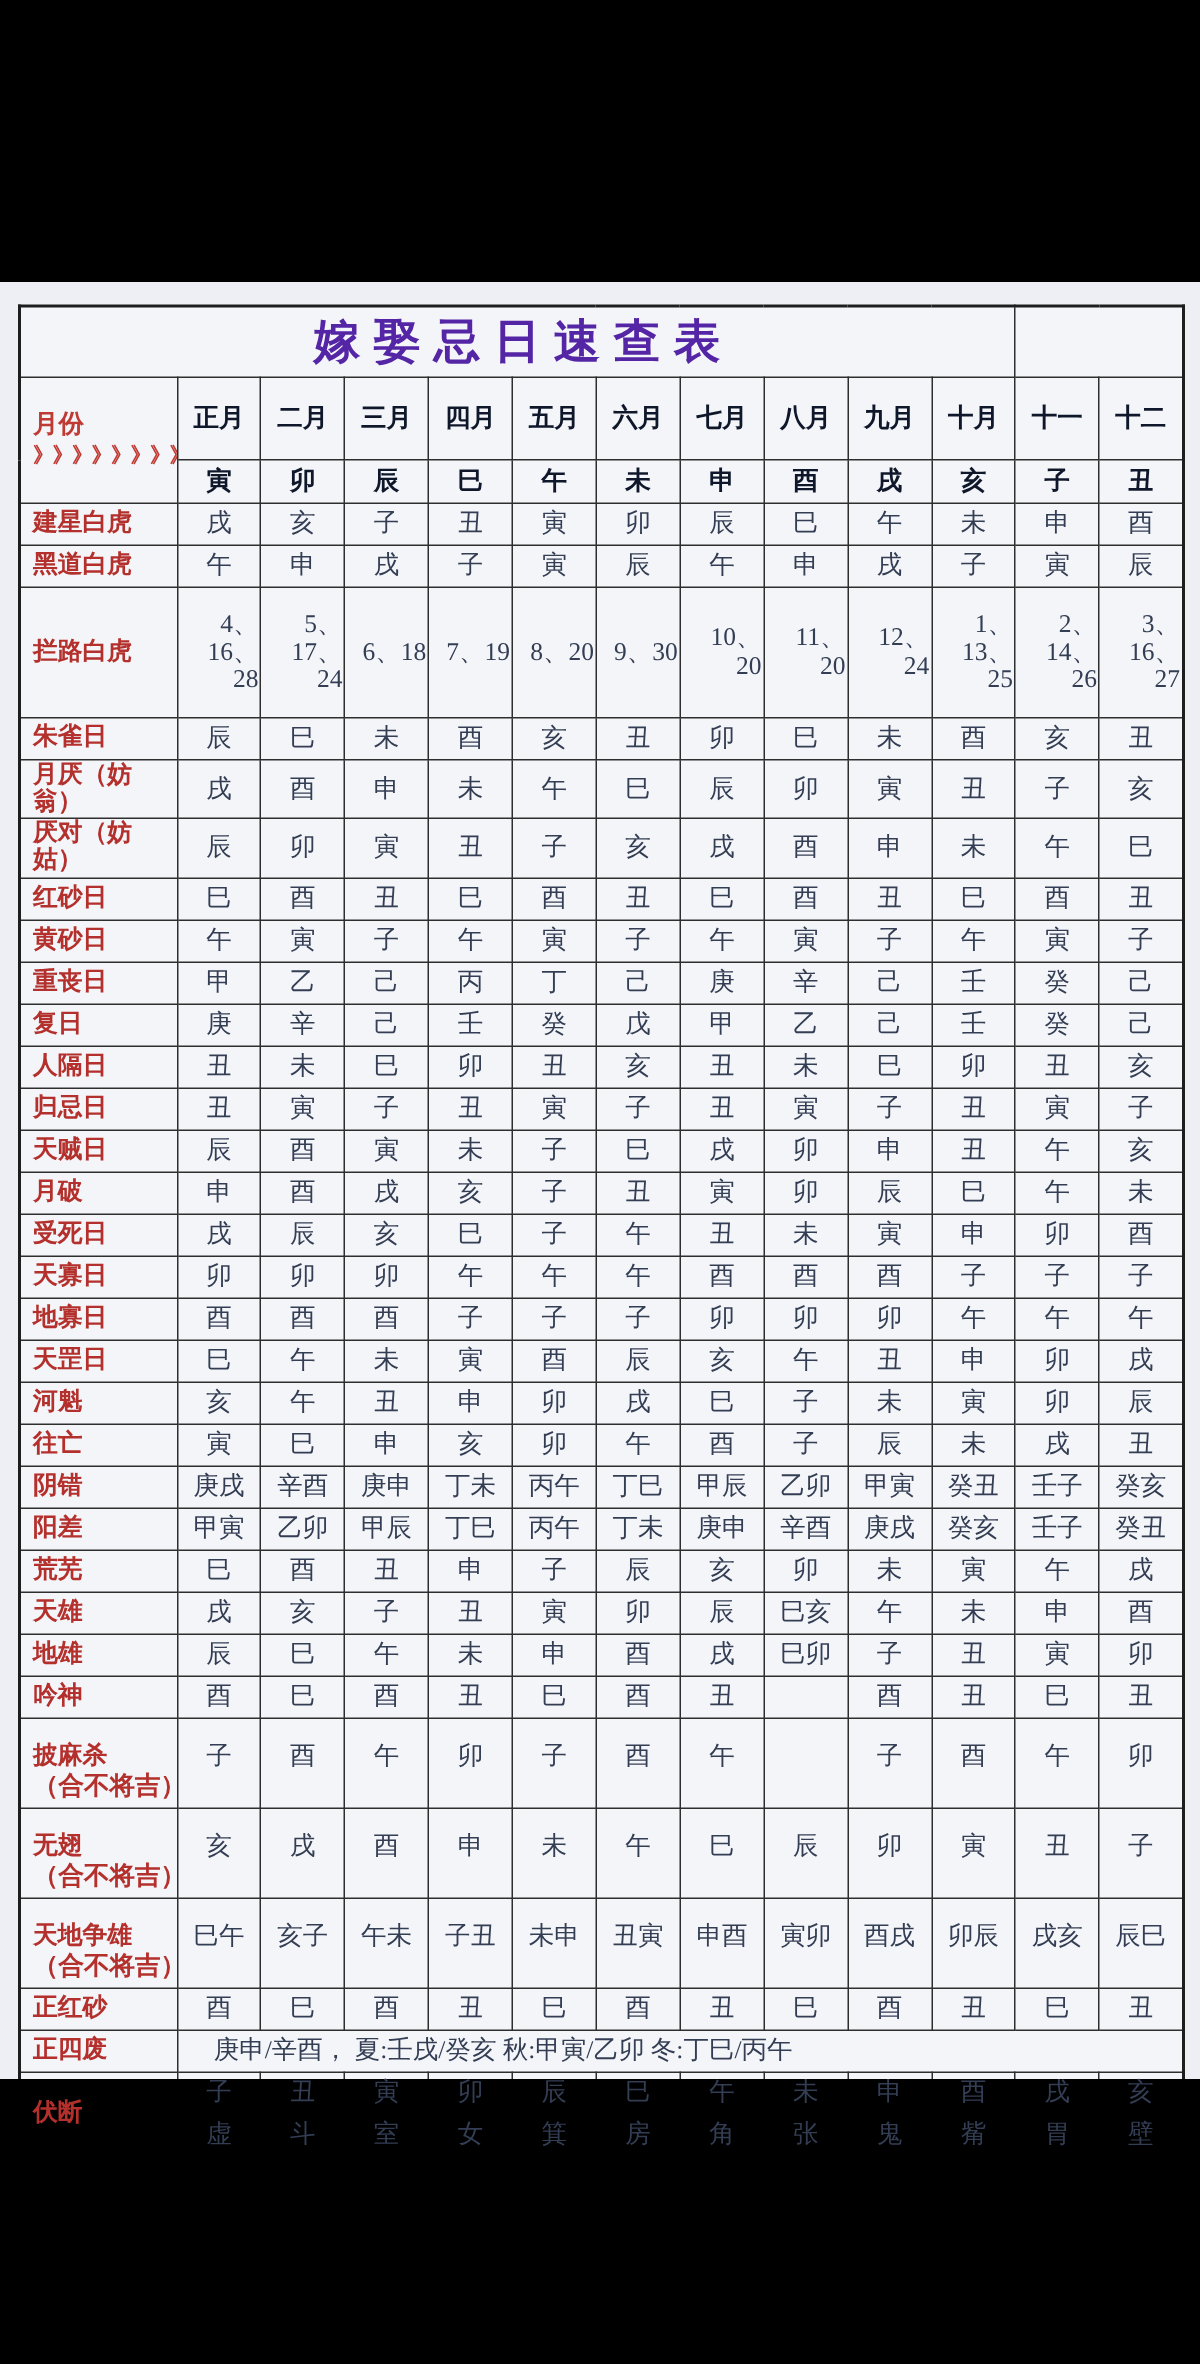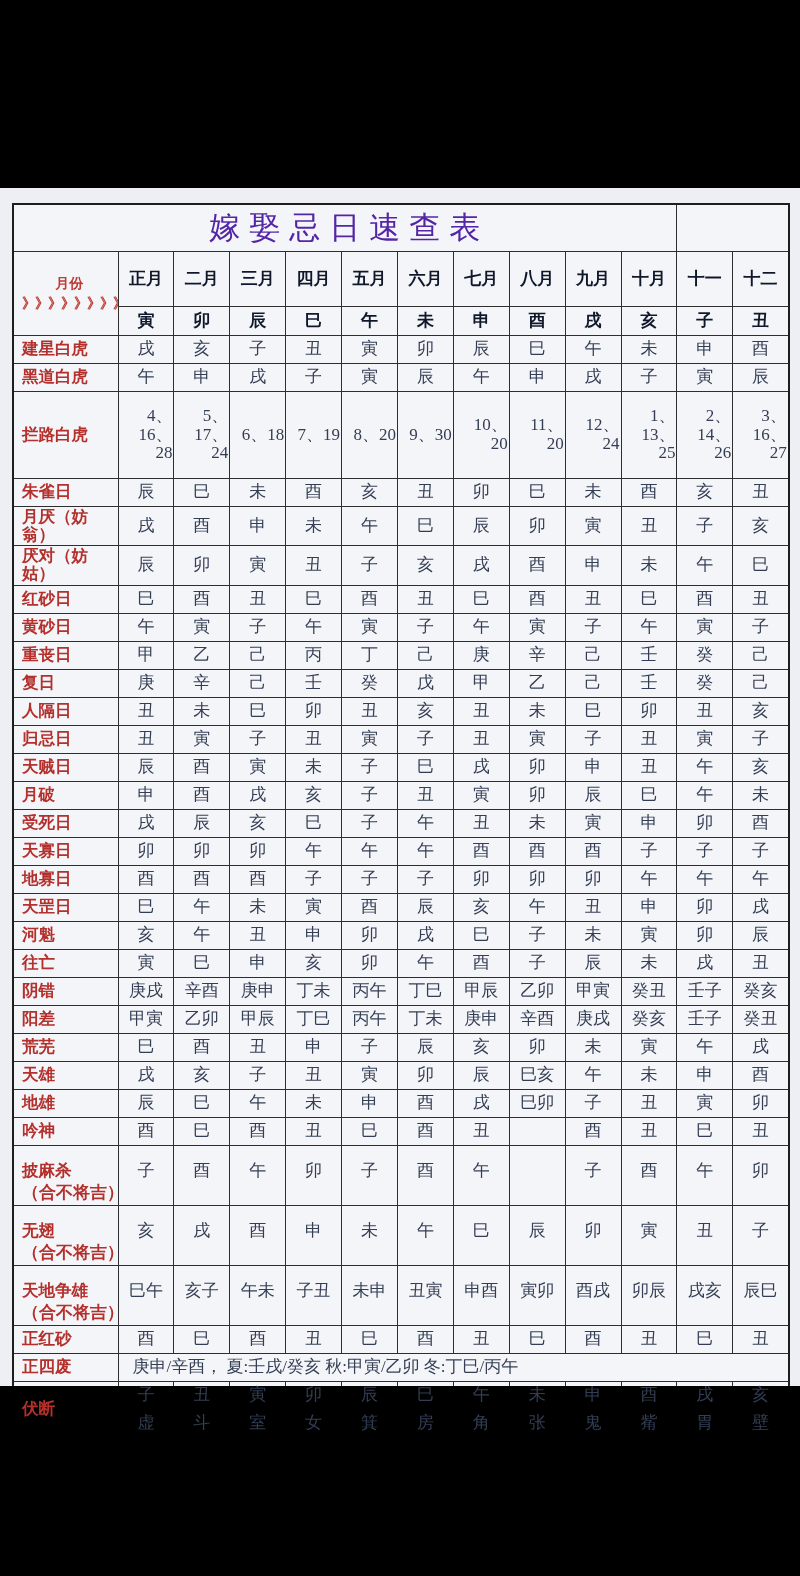--- a/index.html
+++ b/index.html
@@ -32,46 +32,46 @@
     color:#333e54;
     font-size:17px;
     line-height:1.1;
     padding:1px 1px;
     height:25px;
     overflow:hidden;
   }
   .title-cell{
     height:44px;
     font-size:31px;
-    font-weight:normal;
+    font-weight:bold;
     color:#5426a6;
     letter-spacing:9px;
     padding-left:9px;
     text-align:center;
   }
   .months-row td{height:52px;}
   .branches-row td{height:26px;}
   .month-cell,.branch-cell{
     color:#0f172a;font-weight:bold;font-size:17px;
   }
   .corner-cell{
     text-align:left;vertical-align:middle;padding-left:8px;
     color:#bf3a32;font-weight:bold;
   }
-  .corner-line1{font-size:14px;text-align:center;}
+  .corner-line1{font-size:17px;}
   .corner-line2{font-size:14px;letter-spacing:-1px;margin-top:4px;}
   .label-cell{
     text-align:left;padding-left:8px;
-    color:#b3302c;font-weight:bold;font-size:16.5px;
+    color:#b3302c;font-weight:bold;font-size:16.5px;font-family:Liberation Mono, monospace;
   }
   .label-sub{font-size:17px;margin-top:4px;white-space:nowrap;}
   tr.num-row td{height:84px;}
   td.num{text-align:right;padding-left:6px;}
   tr.vtop td{vertical-align:top;padding-top:16px;height:42px;}
-  .span-cell{text-align:left;padding-left:14px;}
+  .span-cell{text-align:left;padding-left:24px;}
 </style>
 </head>
 <body>
 
 <div class="letterbox top"></div>
 
 <div class="content">
   <table class="grid">
     <colgroup>
       <col style="width:105px">

